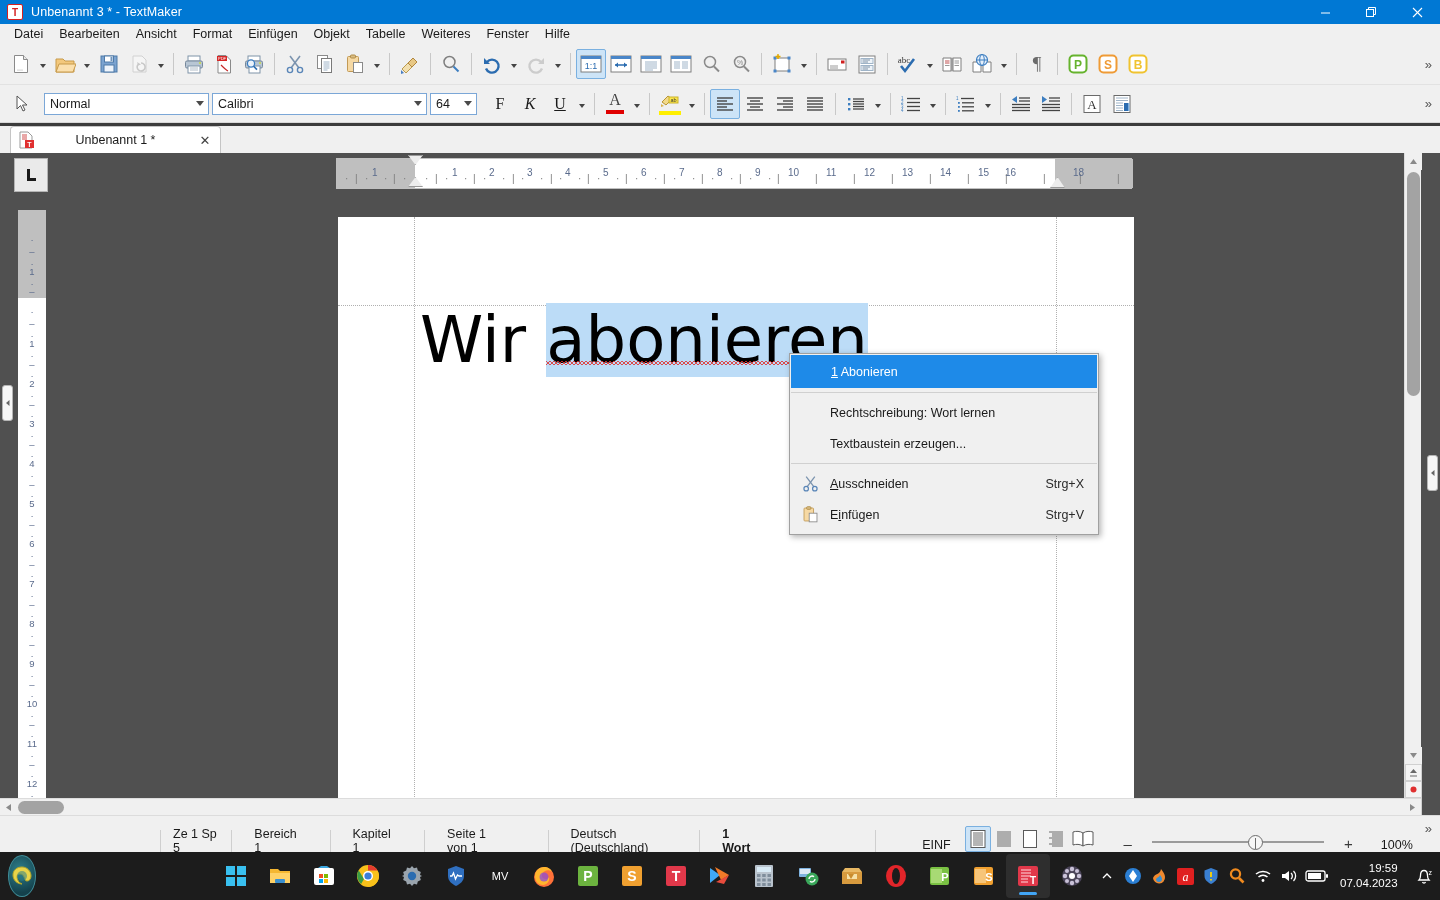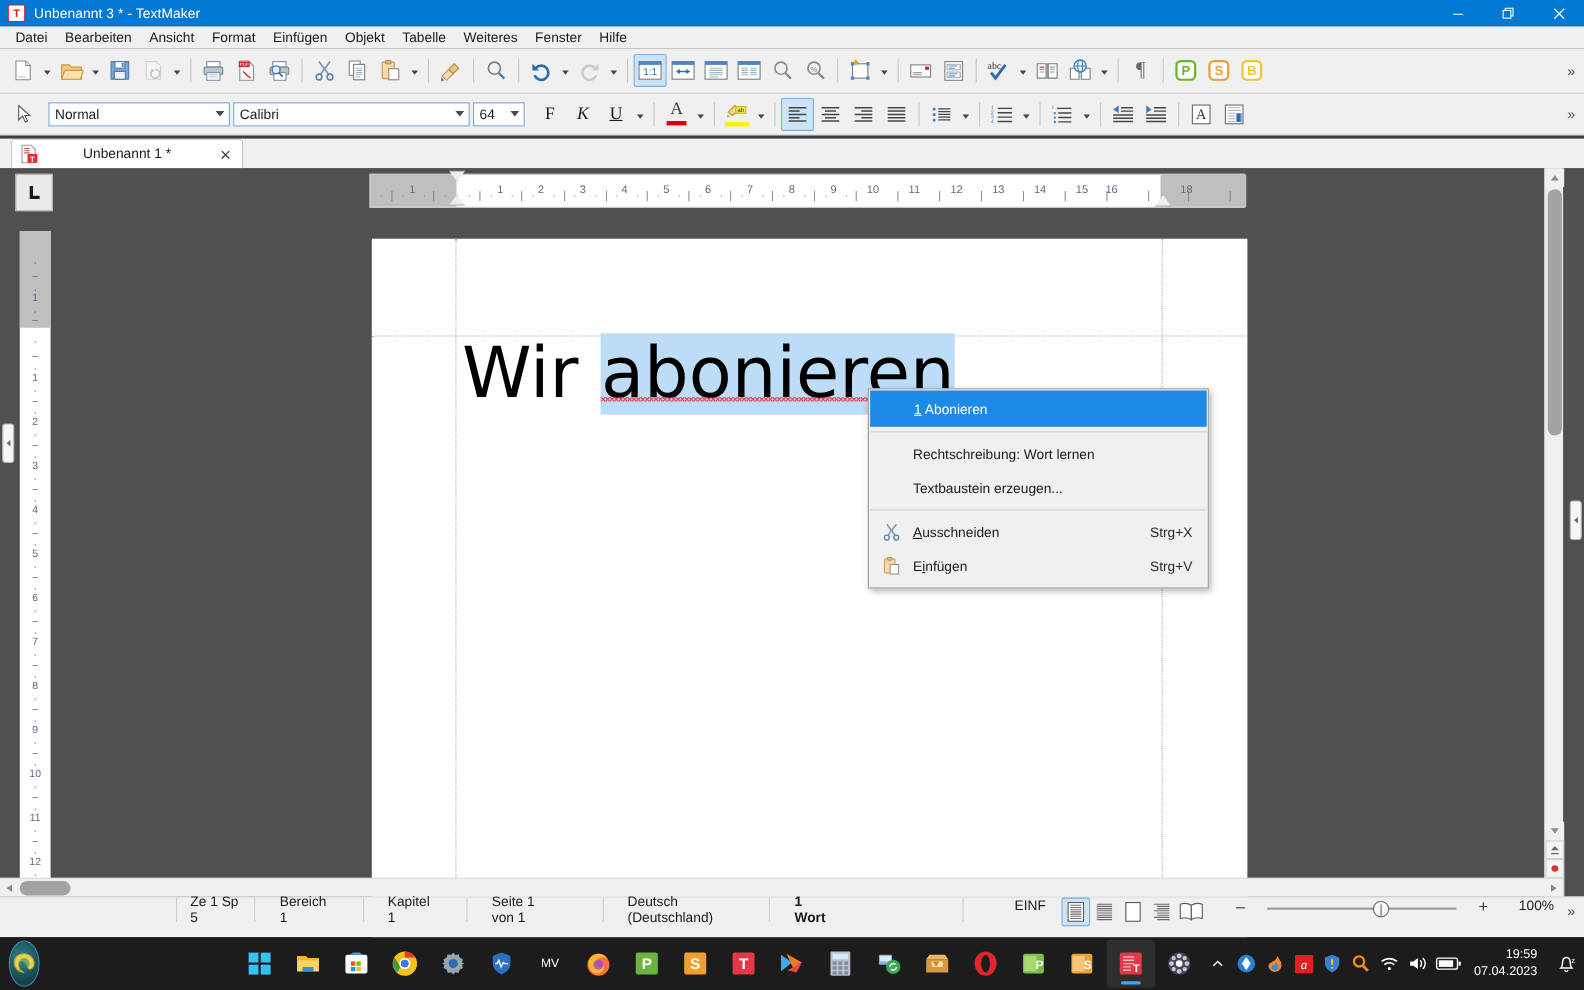--- a/index.html
+++ b/index.html
@@ -189,21 +189,21 @@
   }
   .splitter-r {
     position:absolute; right:2px; top:302px; width:11px; height:36px;
     background:#f6f6f6; border:1px solid #b5b5b5; border-radius:3px;
     display:flex;align-items:center;justify-content:center; font-size:8px; color:#666;
   }
 
   
   .statusbar {
     position:absolute; left:0; top:815px; width:1440px; height:37px;
-    background:#f0f0f0; display:flex; align-items:flex-start;
+    background:#f0f0f0; display:flex; align-items:flex-end;
     border-top:1px solid #dcdcdc;
   }
   .sb-cell { font-size:12.5px; padding:0 12px; height:22px; display:flex; align-items:center;
     border-right:1px solid #cfcfcf; }
   .sb-cell.first { border-left:1px solid #cfcfcf; margin-left:160px; }
   .sb-plain { font-size:12.5px; padding:0 12px; }
   .sb-btn { width:30px;height:26px; display:flex;align-items:center;justify-content:center;
     border:1px solid transparent; border-radius:2px; }
   .sb-btn.active { background:#cde4f7; border-color:#7ab0e0; }
   .zoomslider { position:relative; width:220px; height:20px; display:flex; align-items:center; }

